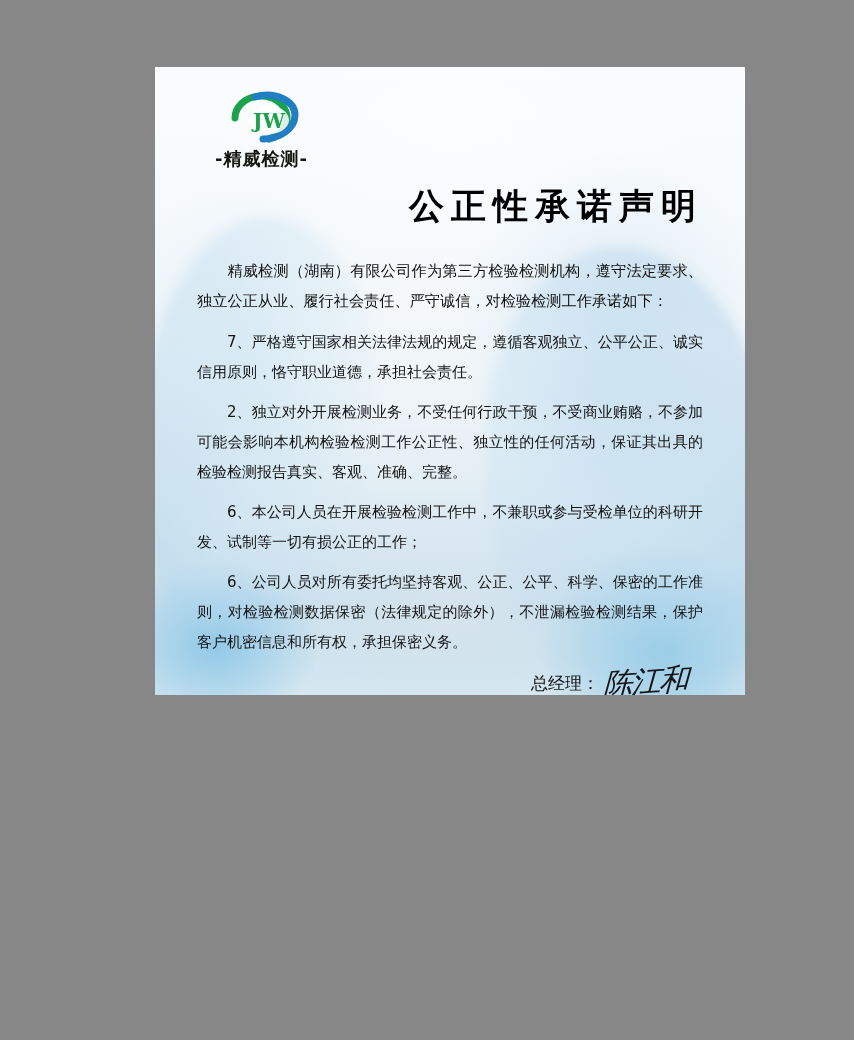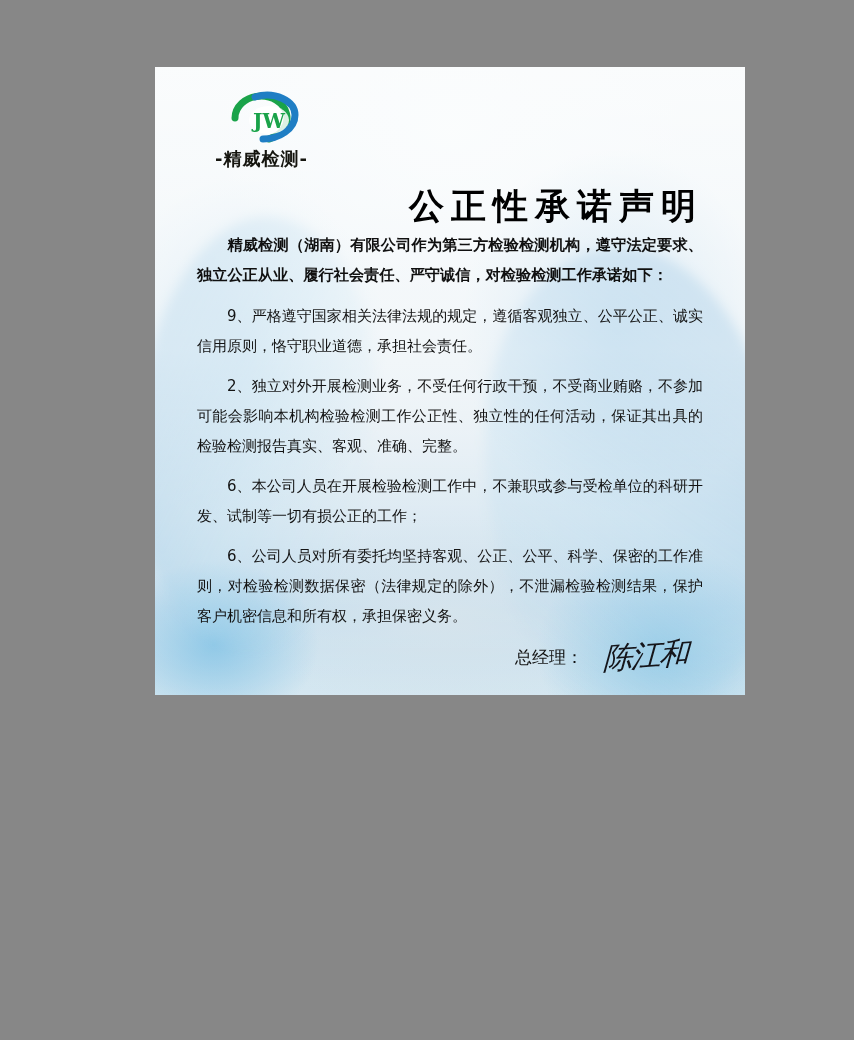--- a/index.html
+++ b/index.html
@@ -133,23 +133,24 @@
     margin-top: 4px;
     text-align: right;
     font-family: "DejaVu Serif", "Liberation Serif", serif;
     font-weight: bold;
     font-size: 35px;
     letter-spacing: 7px;
     color: #000;
   }
 
   .lead {
+    margin-top: 26px;
     font-family: "DejaVu Sans", "Liberation Sans", sans-serif;
     font-size: 15.2px;
-    font-weight: bold;
+    font-weight: normal;
     line-height: 2.0;
     color: #101010;
     text-align: justify;
     text-indent: 2em;
   }
 
   .clause {
     margin-top: 10px;
     font-family: "DejaVu Sans", "Liberation Sans", sans-serif;
     font-size: 15px;
@@ -158,21 +159,21 @@
     text-align: justify;
     text-indent: 2em;
   }
 
   .sign-row {
     margin-top: 10px;
     display: flex;
     justify-content: flex-end;
     align-items: flex-end;
     padding-right: 16px;
-    gap: 20px;
+    gap: 4px;
   }
   .sign-label {
     font-family: "DejaVu Sans", "Liberation Sans", sans-serif;
     font-size: 17px;
     color: #111;
     padding-bottom: 4px;
   }
   .signature {
     font-family: "DejaVu Serif", "Liberation Serif", serif;
     font-style: italic;
@@ -220,21 +221,21 @@
             <text x="44" y="39" text-anchor="middle" font-family="DejaVu Serif, serif" font-size="20" font-weight="bold" fill="#1aa34a">JW</text>
           </svg>
         </div>
         <div class="logo-name">-精威检测-</div>
       </div>
 
       <div class="doc-title">公正性承诺声明</div>
 
       <div class="lead">精威检测（湖南）有限公司作为第三方检验检测机构，遵守法定要求、独立公正从业、履行社会责任、严守诚信，对检验检测工作承诺如下：</div>
 
-      <div class="clause">9、严格遵守国家相关法律法规的规定，遵循客观独立、公平公正、诚实信用原则，恪守职业道德，承担社会责任。</div>
+      <div class="clause">7、严格遵守国家相关法律法规的规定，遵循客观独立、公平公正、诚实信用原则，恪守职业道德，承担社会责任。</div>
       <div class="clause">2、独立对外开展检测业务，不受任何行政干预，不受商业贿赂，不参加可能会影响本机构检验检测工作公正性、独立性的任何活动，保证其出具的检验检测报告真实、客观、准确、完整。</div>
       <div class="clause">6、本公司人员在开展检验检测工作中，不兼职或参与受检单位的科研开发、试制等一切有损公正的工作；</div>
       <div class="clause">6、公司人员对所有委托均坚持客观、公正、公平、科学、保密的工作准则，对检验检测数据保密（法律规定的除外），不泄漏检验检测结果，保护客户机密信息和所有权，承担保密义务。</div>
 
       <div class="sign-row">
         <span class="sign-label">总经理：</span>
         <span class="signature">陈江和</span>
       </div>
 
       <div class="date-row">2023年10月24日</div>

